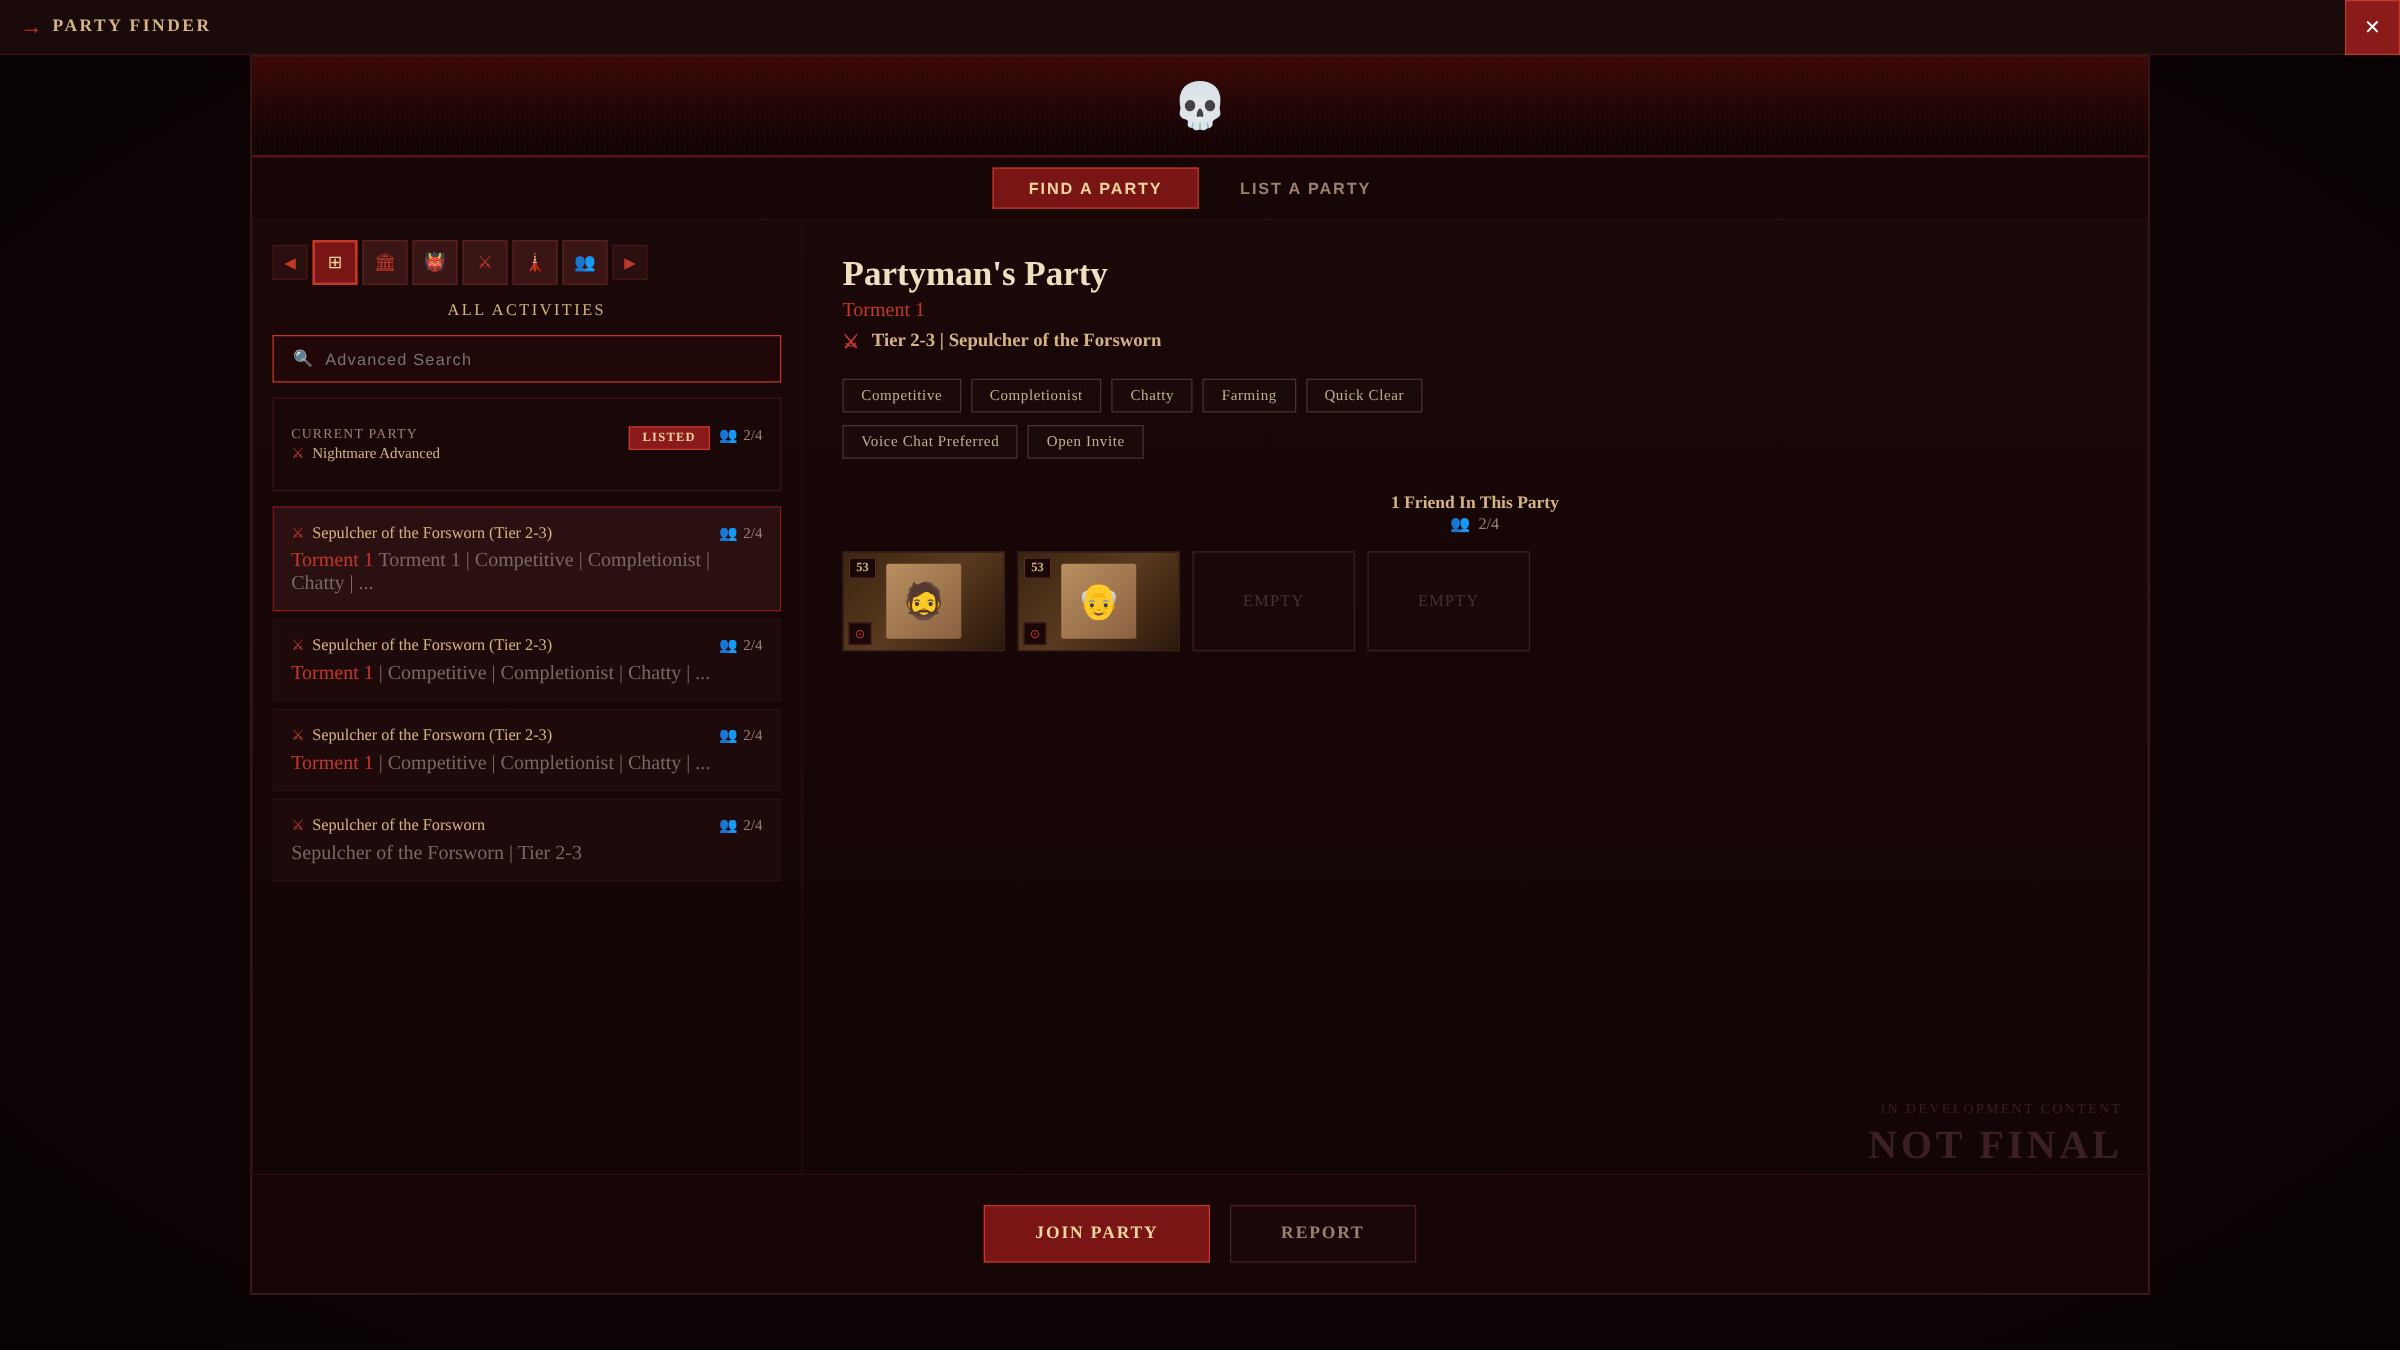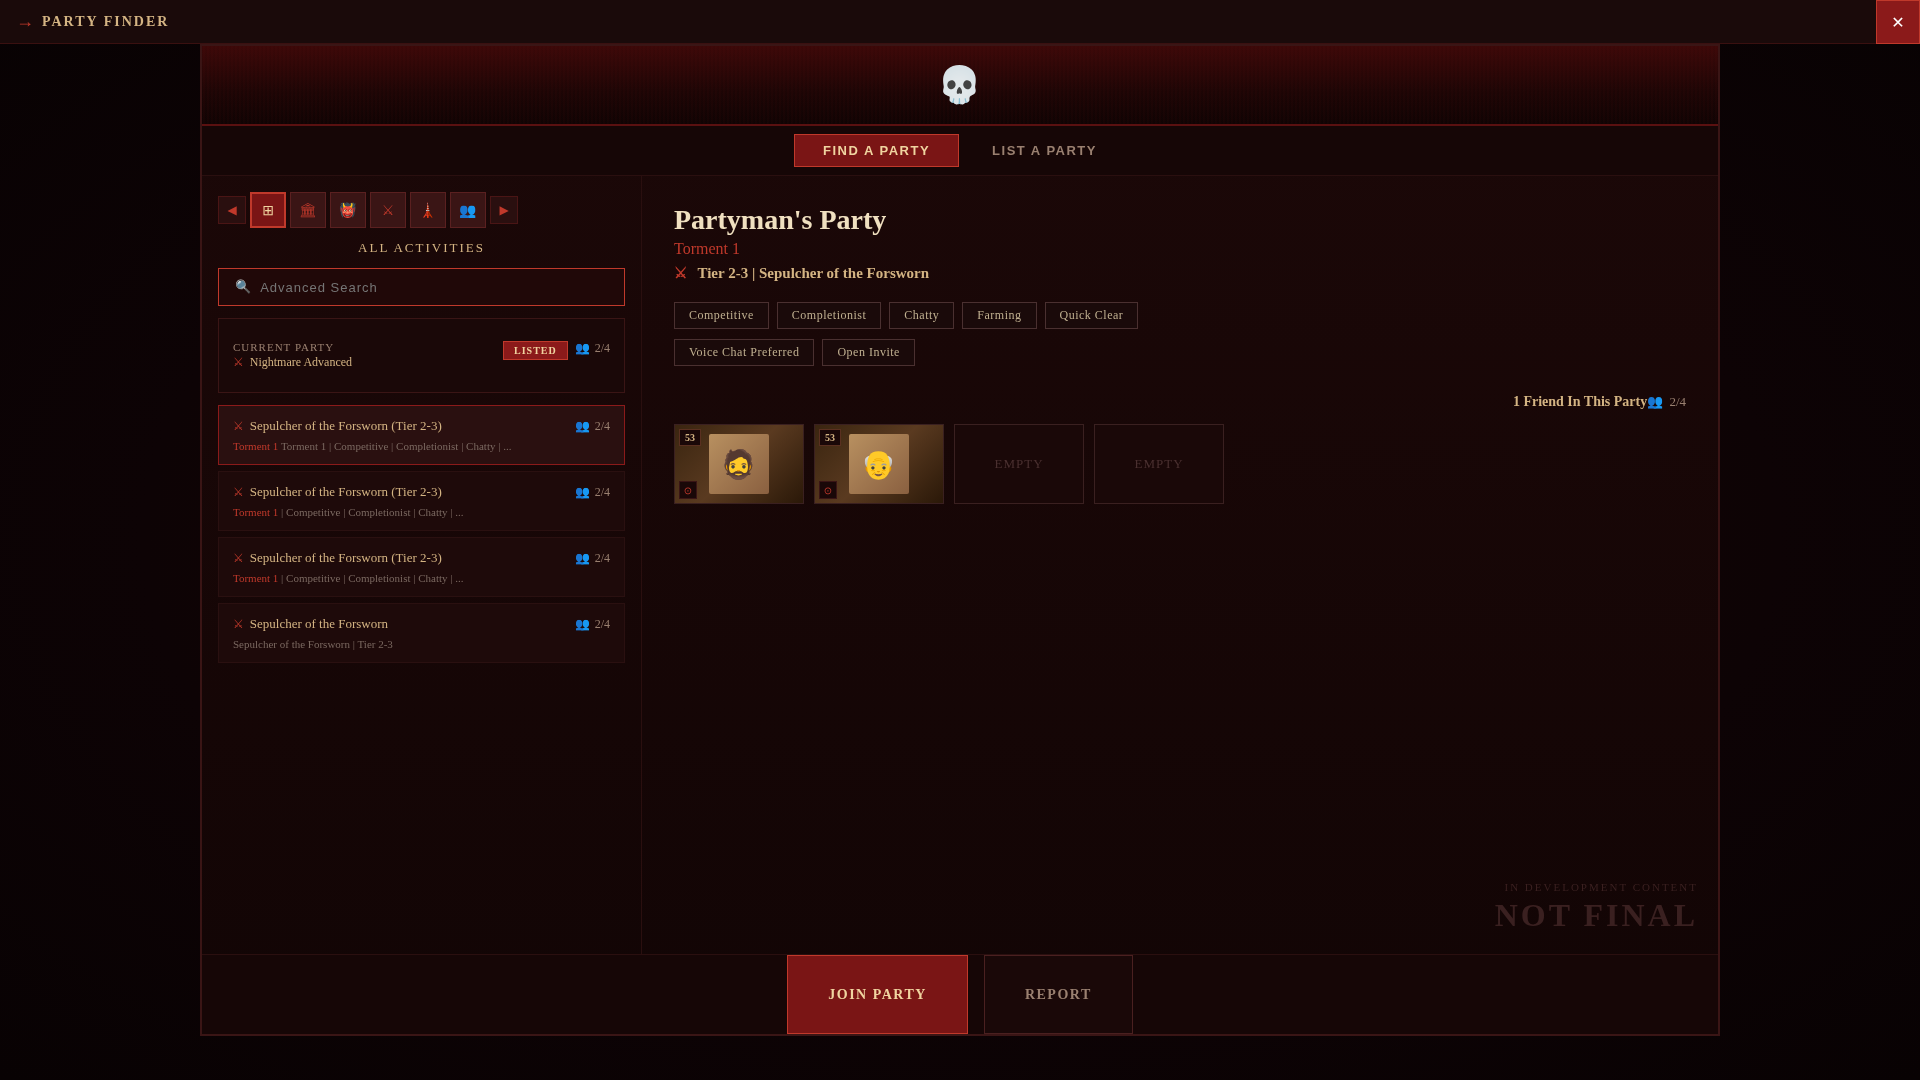--- a/index.html
+++ b/index.html
@@ -327,21 +327,21 @@
       gap: 6px;
     }
 
     .dungeon-icon {
       color: #c0392b;
       font-size: 12px;
     }
 
     .party-item-tags {
       color: #c0392b;
-      font-size: 11px;
+      font-size: 16px;
     }
 
     
     .right-panel {
       flex: 1;
       padding: 28px 32px;
       position: relative;
     }
 
     .party-title {
@@ -390,23 +390,24 @@
       background: #1a0a0a;
     }
 
     
     .friends-section {
       margin-top: 28px;
     }
 
     .friends-header {
       display: flex;
-      justify-content: flex-end;
+      justify-content: flex-start;
       align-items: center;
       margin-bottom: 14px;
+      flex-direction: column;
     }
 
     .friends-label {
       color: #d4b483;
       font-size: 14px;
       font-weight: bold;
     }
 
     .friends-count {
       color: #9a8070;
@@ -517,24 +518,25 @@
       letter-spacing: 3px;
       text-transform: uppercase;
     }
 
     
     .bottom-bar {
       position: absolute;
       bottom: 0;
       left: 0;
       right: 0;
-      height: 80px;
+      height: 95px;
       background: #160606;
       border-top: 1px solid #2a0f0f;
       display: flex;
+      align-items: center;
       justify-content: center;
       gap: 16px;
     }
 
     .action-btn {
       padding: 14px 40px;
       font-size: 14px;
       font-weight: bold;
       letter-spacing: 1.5px;
       text-transform: uppercase;

